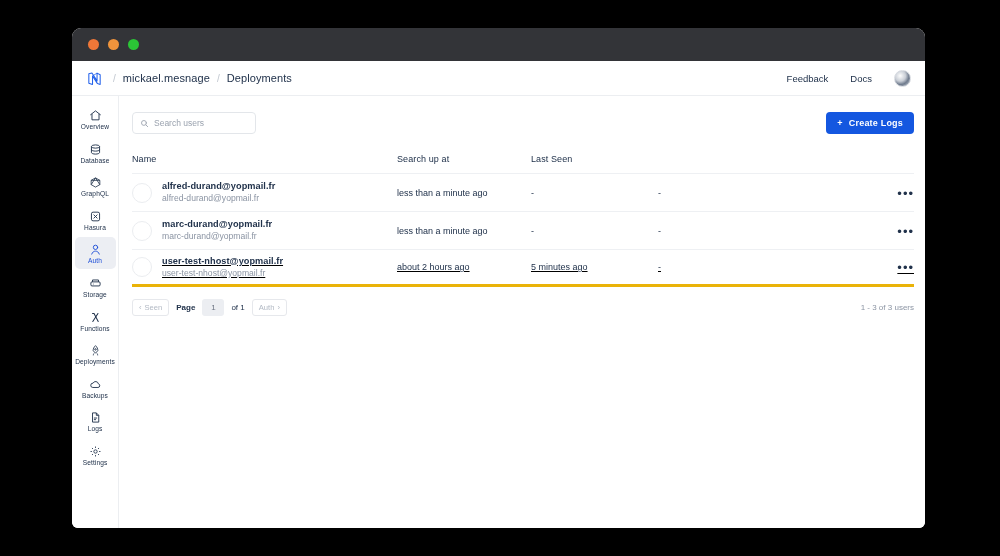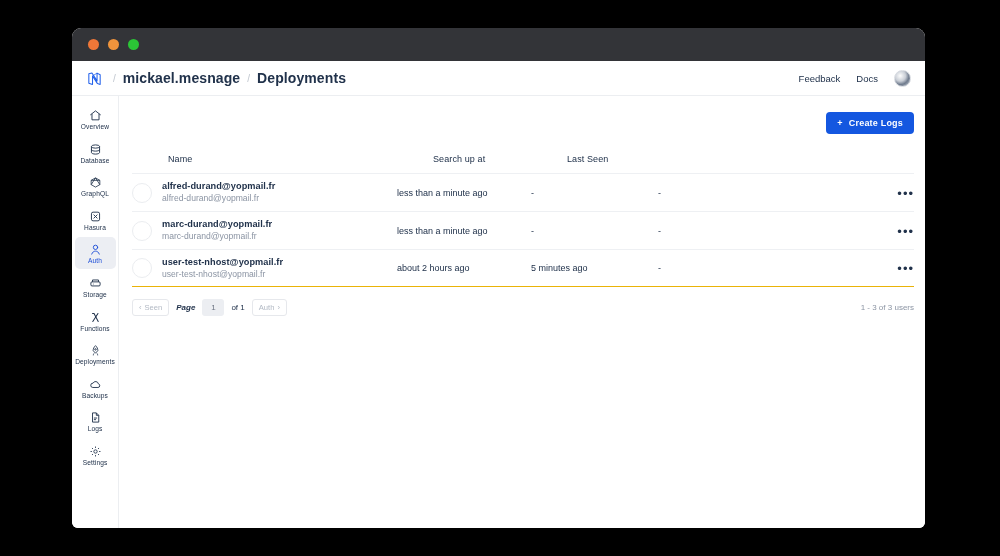--- a/index.html
+++ b/index.html
@@ -40,26 +40,25 @@
     flex: 0 0 auto;
     background: #fff;
     border-bottom: 1px solid #eceef1;
     display: flex;
     align-items: center;
     padding: 0 14px 0 10px;
   }
   .logo { width: 24px; height: 22px; display: flex; align-items: center; justify-content: center; }
   .crumb-sep { color: #c2c8d0; font-size: 10px; margin: 0 7px; }
   .crumb {
-    font-size: 14px;
+    font-size: 11px;
     color: #21324b;
     letter-spacing: .1px;
-    font-weight: bold;
-  }
-  .header-right { margin-left: auto; display: flex; align-items: center; gap: 16px; }
+  }
+  .header-right { margin-left: auto; display: flex; align-items: center; gap: 22px; }
   .header-link { font-size: 9.5px; color: #21324b; }
   .avatar-btn {
     width: 17px; height: 17px; border-radius: 50%;
     background:
       radial-gradient(circle at 35% 32%, #fdfdfd 0%, #c9ced6 38%, #6f7b8d 62%, #9aa3b0 78%, #3f4a5c 100%);
     border: 1px solid #d7dbe1;
   }
 
   
   .body-row { flex: 1 1 auto; display: flex; min-height: 0; }
@@ -121,27 +120,27 @@
     font-family: "Liberation Sans", sans-serif;
     font-size: 9px; font-weight: bold;
     letter-spacing: .2px;
     display: flex; align-items: center; gap: 6px;
     cursor: pointer;
   }
 
   
   .tbl { width: 100%; margin-top: 18px; }
   .thead, .trow { display: flex; align-items: center; }
-  .thead { padding-bottom: 9px; margin-left: 36px; }
+  .thead { padding-bottom: 9px; }
   .th { font-size: 9px; color: #21324b; letter-spacing: .1px; }
   .trow {
     border-top: 1px solid #eef0f3;
     height: 38px;
   }
-  .trow:last-of-type { border-bottom: 1px solid #eab308; }
+  .trow:last-of-type { border-bottom: 3px solid #eab308; text-decoration: underline; }
   .c-name { width: 265px; flex: 0 0 265px; display: flex; align-items: center; gap: 10px; }
   .c-signed { width: 134px; flex: 0 0 134px; }
   .c-seen { width: 127px; flex: 0 0 127px; }
   .c-oauth { flex: 1 1 auto; }
   .c-menu { width: 28px; flex: 0 0 28px; text-align: right; }
   .row-avatar {
     width: 20px; height: 20px; border-radius: 50%;
     border: 1px solid #ebedf0; background: #fff;
     flex: 0 0 20px;
   }
@@ -151,21 +150,21 @@
   .dots-btn { color: #21324b; font-size: 13px; letter-spacing: 1px; line-height: 1; cursor: pointer; }
 
   
   .pager { display: flex; align-items: center; margin-top: 12px; }
   .pg-btn {
     height: 17px; border: 1px solid #e6e8ec; border-radius: 3px;
     background: #fff; color: #b2b9c4; font-size: 7.6px;
     padding: 0 6px; display: flex; align-items: center; gap: 3px;
     font-family: "Liberation Sans", sans-serif; cursor: pointer;
   }
-  .pg-lbl { font-size: 8px; color: #21324b; margin: 0 7px; font-weight: bold; font-style: italic; }
+  .pg-lbl { font-size: 8px; color: #21324b; margin: 0 7px; font-weight: bold; }
   .pg-num {
     width: 22px; height: 17px; background: #eceef2; border-radius: 3px;
     color: #6b7382; font-size: 8px; display: flex; align-items: center; justify-content: center;
   }
   .pg-of { font-size: 8px; color: #21324b; margin: 0 7px; }
   .pg-count { margin-left: auto; font-size: 8px; color: #8b94a3; }
 </style>
 </head>
 <body>
 
@@ -310,20 +309,29 @@
               <path d="M12 2.8v2.6M12 18.6v2.6M2.8 12h2.6M18.6 12h2.6M5.5 5.5l1.9 1.9M16.6 16.6l1.9 1.9M18.5 5.5l-1.9 1.9M7.4 16.6l-1.9 1.9"></path>
             </svg>
         </span>
         <span class="nav-label">Settings</span>
       </div>
     </div>
 
     <div class="main">
 
       <div class="toolbar">
+        <div class="search-box">
+          <span>
+            <svg width="9" height="9" viewBox="0 0 24 24" fill="none" stroke="#a3aab5" stroke-width="2.6" stroke-linecap="round">
+                <circle cx="10.5" cy="10.5" r="6.5"></circle>
+                <path d="M15.5 15.5 20.5 20.5"></path>
+              </svg>
+          </span>
+          <input type="text" placeholder="Search users" style="">
+        </div>
         <button class="create-btn">
           <span>+</span>
           <span>Create Logs</span>
         </button>
       </div>
 
       <div class="tbl">
         <div class="thead">
           <div class="th c-name">Name</div>
           <div class="th c-signed">Search up at</div>

